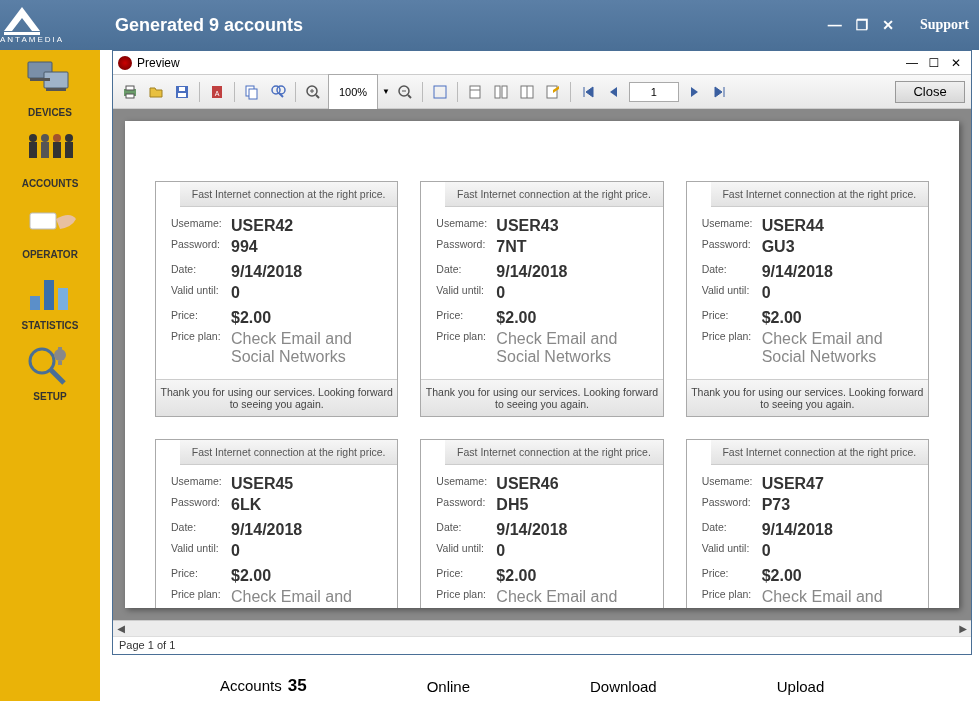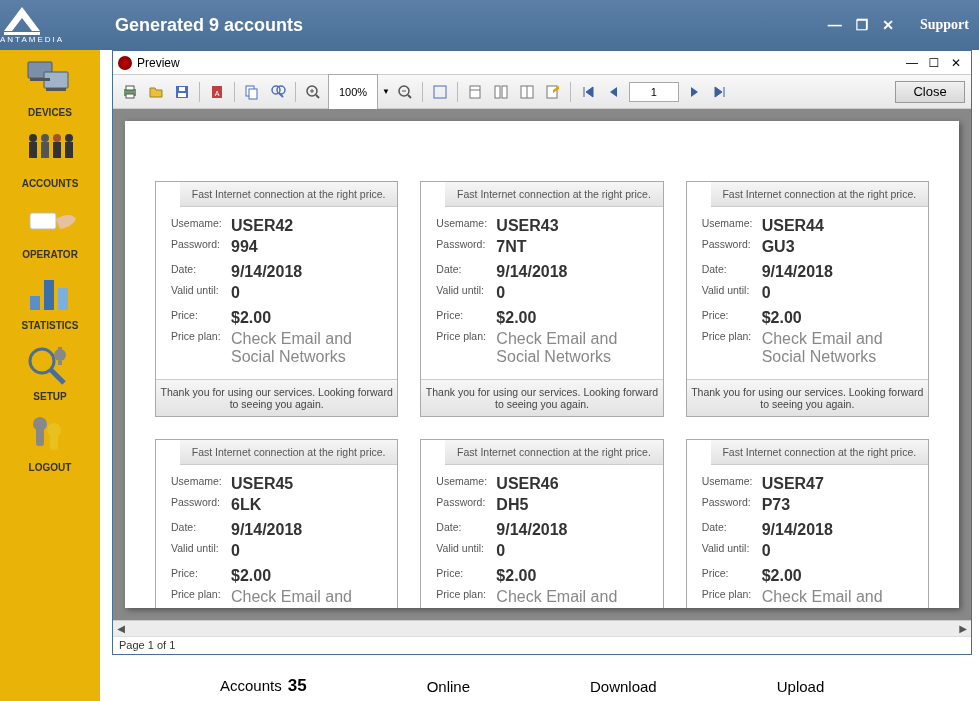--- a/index.html
+++ b/index.html
@@ -147,31 +147,20 @@
         <svg width="56" height="46">
             <circle cx="20" cy="20" r="12" fill="none" stroke="#4a6f96" stroke-width="3"></circle>
             <line x1="28" y1="28" x2="42" y2="42" stroke="#4a6f96" stroke-width="5"></line>
             <circle cx="38" cy="14" r="6" fill="#888"></circle>
             <rect x="36" y="6" width="4" height="4" fill="#888"></rect>
             <rect x="36" y="20" width="4" height="4" fill="#888"></rect>
           </svg>
       </div>
       <div class="sidebar-label">SETUP</div>
     </div>
-    <div class="sidebar-item">
-      <div class="sidebar-icon">
-        <svg width="56" height="46">
-            <circle cx="18" cy="12" r="7" fill="#888"></circle>
-            <rect x="14" y="12" width="8" height="22" rx="3" fill="#888"></rect>
-            <circle cx="32" cy="18" r="7" fill="#e8c020"></circle>
-            <rect x="28" y="18" width="8" height="20" rx="3" fill="#e8c020"></rect>
-          </svg>
-      </div>
-      <div class="sidebar-label">LOGOUT</div>
-    </div>
   </div>
 
   <div class="content">
     <div class="preview-dialog">
       <div class="preview-title">
         <div class="preview-title-left">
           <span class="preview-title-icon"></span>
           <span>Preview</span>
         </div>
         <div class="preview-win-ctrl">

